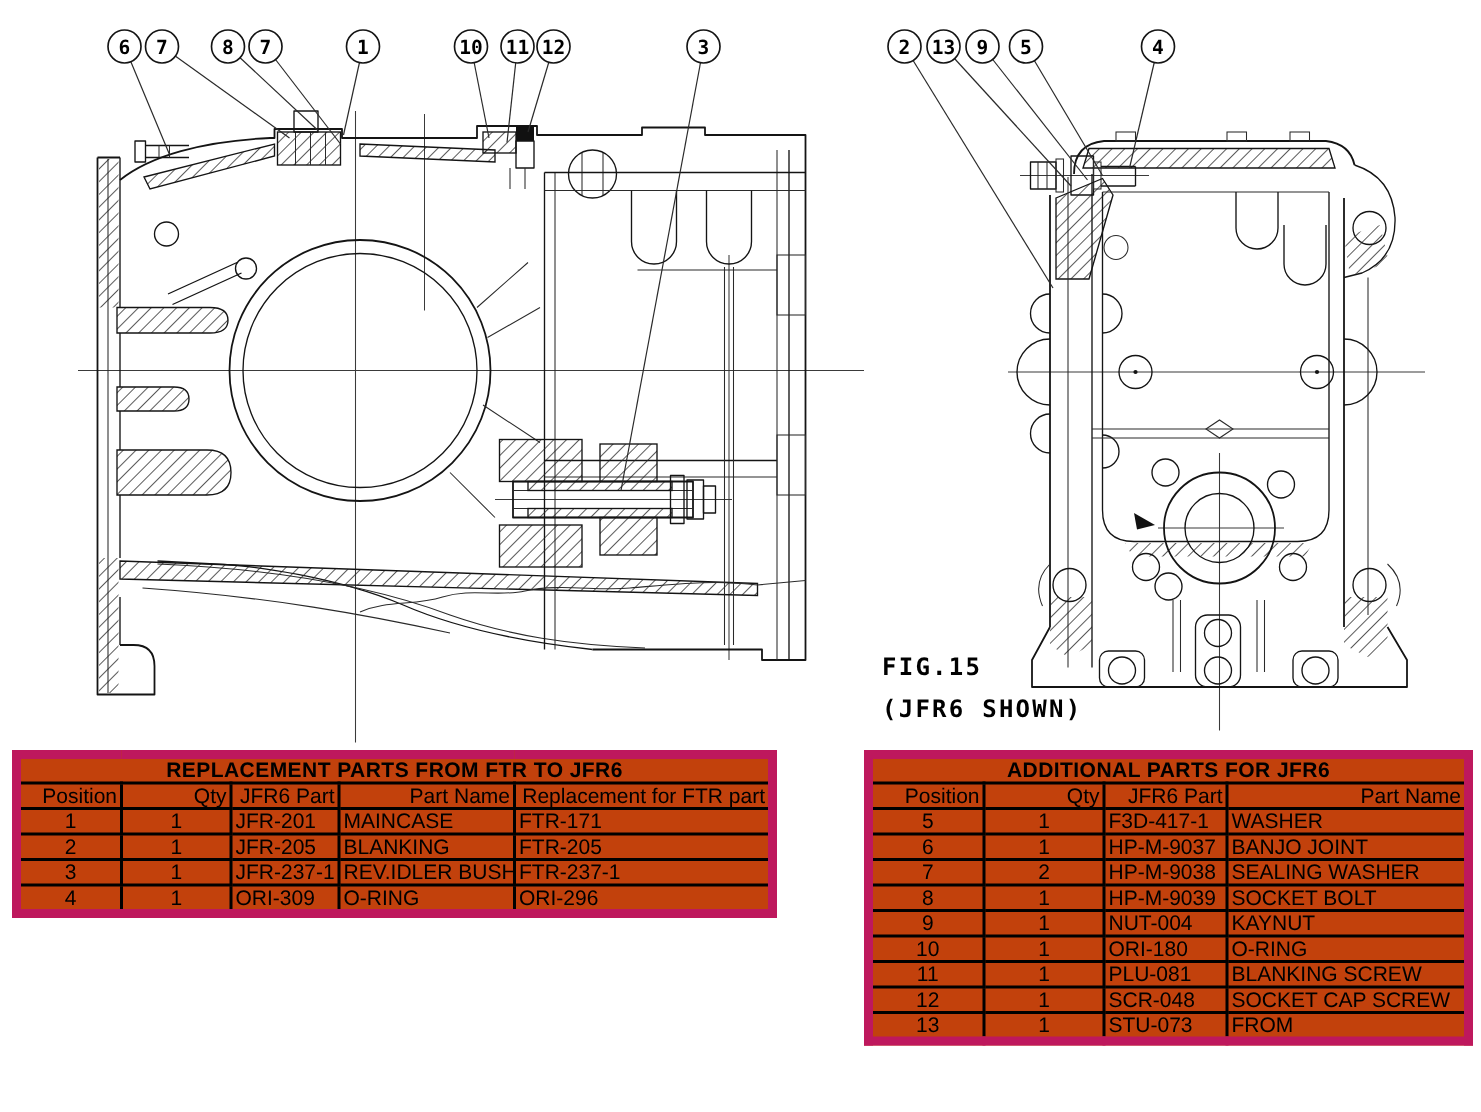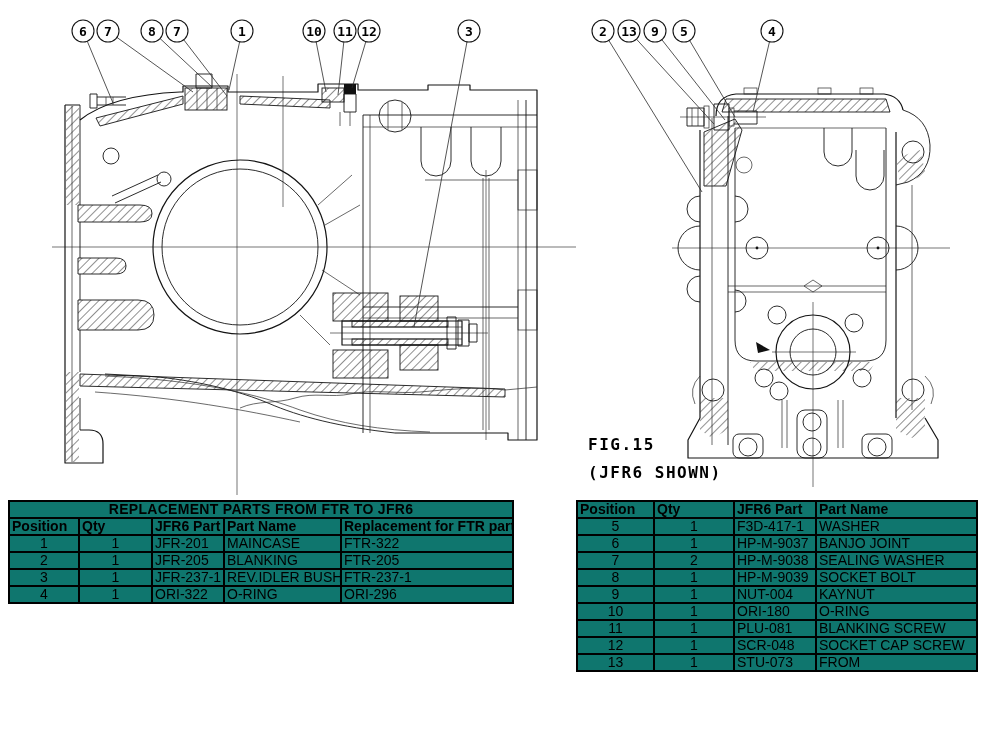--- a/index.html
+++ b/index.html
@@ -12,26 +12,26 @@
   .thin{stroke:#2a2a2a;fill:none;stroke-width:0.7;}
   .cl{stroke:#3a3a3a;fill:none;stroke-width:0.7;}
   .hatch{fill:url(#hp);stroke:#141414;stroke-width:0.9;}
   .hatchnb{fill:url(#hp);stroke:none;}
   .solidfill{fill:#111;stroke:none;}
   .leader{stroke:#2a2a2a;fill:none;stroke-width:0.8;}
   .balloon{fill:#ffffff;stroke:#141414;stroke-width:1.1;}
   .ballnum{font:bold 13px "DejaVu Sans Mono",monospace;fill:#000;text-anchor:middle;}
   .figtext{font:bold 16px "DejaVu Sans Mono",monospace;fill:#000;letter-spacing:1.5px;}
   
-  table.parts{position:absolute;border-collapse:collapse;table-layout:fixed;background:#0f766e;
-              border:1px solid #be185d;}
+  table.parts{position:absolute;border-collapse:collapse;table-layout:fixed;background:#c2410c;
+              border:6px solid #be185d;}
   table.parts td{border:2px solid #000;font-size:14px;color:#000;white-space:nowrap;
                  overflow:hidden;padding:0 2px;height:14px;line-height:15px;}
   td.ttl{font-size:19px;font-weight:bold;text-align:center;height:21px;letter-spacing:0.3px;}
-  td.hd{text-align:left;font-size:14px;height:15px;font-weight:bold;}
+  td.hd{text-align:right;font-size:14px;height:15px;}
   td.c{text-align:center;}
   td.l{text-align:left;padding-left:4px;margin-left:12px;}
 </style>
 </head>
 <body>
 
 <div id="stage">
 
 <svg id="drawing" width="987" height="495" viewBox="0 0 987 495" xmlns="http://www.w3.org/2000/svg">
   <defs>
@@ -341,54 +341,57 @@
     <td class="hd">Qty</td>
     <td class="hd">JFR6 Part</td>
     <td class="hd">Part Name</td>
     <td class="hd">Replacement for FTR part</td>
   </tr>
   <tr>
     <td class="c">1</td>
     <td class="c">1</td>
     <td class="l">JFR-201</td>
     <td class="l">MAINCASE</td>
-    <td class="l">FTR-322</td>
+    <td class="l">FTR-171</td>
   </tr>
   <tr>
     <td class="c">2</td>
     <td class="c">1</td>
     <td class="l">JFR-205</td>
     <td class="l">BLANKING</td>
     <td class="l">FTR-205</td>
   </tr>
   <tr>
     <td class="c">3</td>
     <td class="c">1</td>
     <td class="l">JFR-237-1</td>
     <td class="l">REV.IDLER BUSH</td>
     <td class="l">FTR-237-1</td>
   </tr>
   <tr>
     <td class="c">4</td>
     <td class="c">1</td>
-    <td class="l">ORI-322</td>
+    <td class="l">ORI-309</td>
     <td class="l">O-RING</td>
     <td class="l">ORI-296</td>
   </tr>
 </tbody>
     </table>
 
 <table class="parts" style="left:576px;top:500px;width:400px;">
   <colgroup>
         <col style="width:77px">
         <col style="width:80px">
         <col style="width:82px">
         <col style="width:161px">
       </colgroup>
   <tbody>
+        <tr>
+          <td class="ttl" colspan="4">ADDITIONAL PARTS FOR JFR6</td>
+        </tr>
   <tr>
     <td class="hd">Position</td>
     <td class="hd">Qty</td>
     <td class="hd">JFR6 Part</td>
     <td class="hd">Part Name</td>
   </tr>
   <tr>
     <td class="c">5</td>
     <td class="c">1</td>
     <td class="l">F3D-417-1</td>

